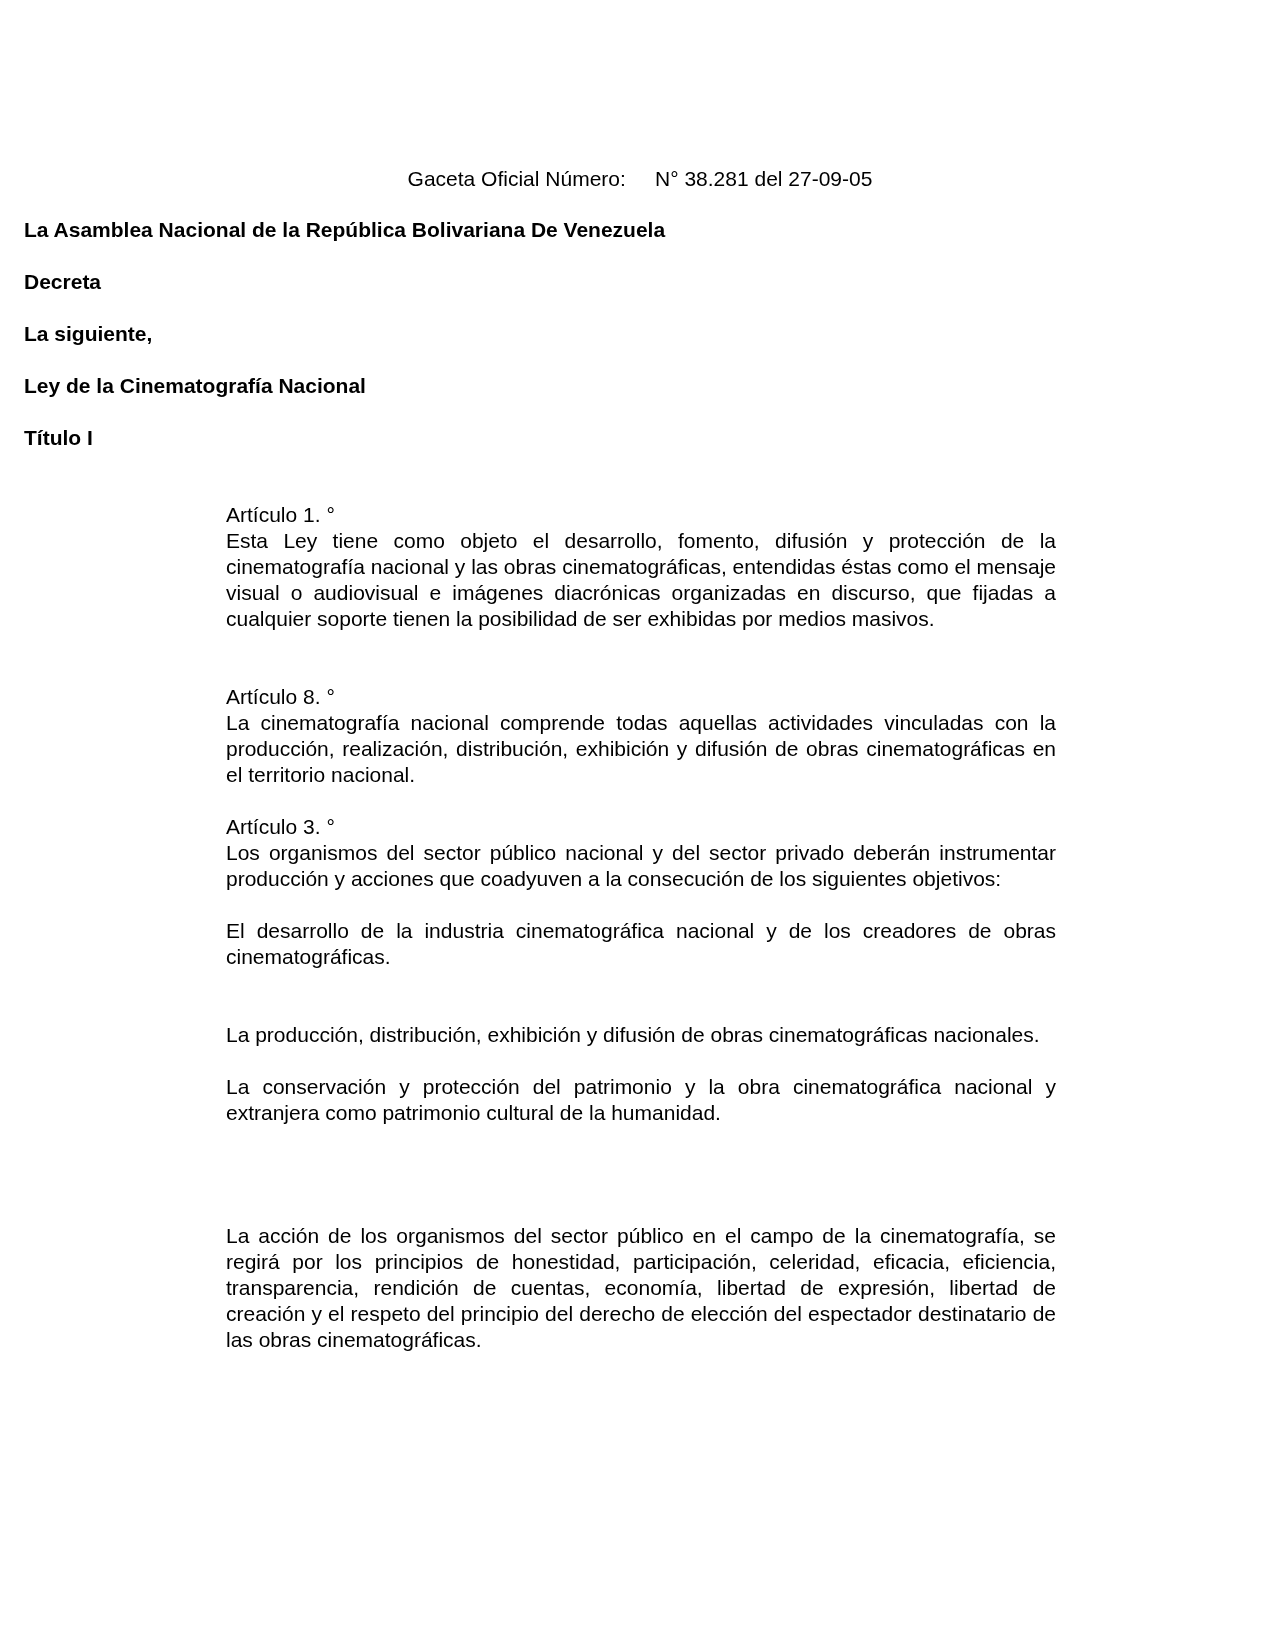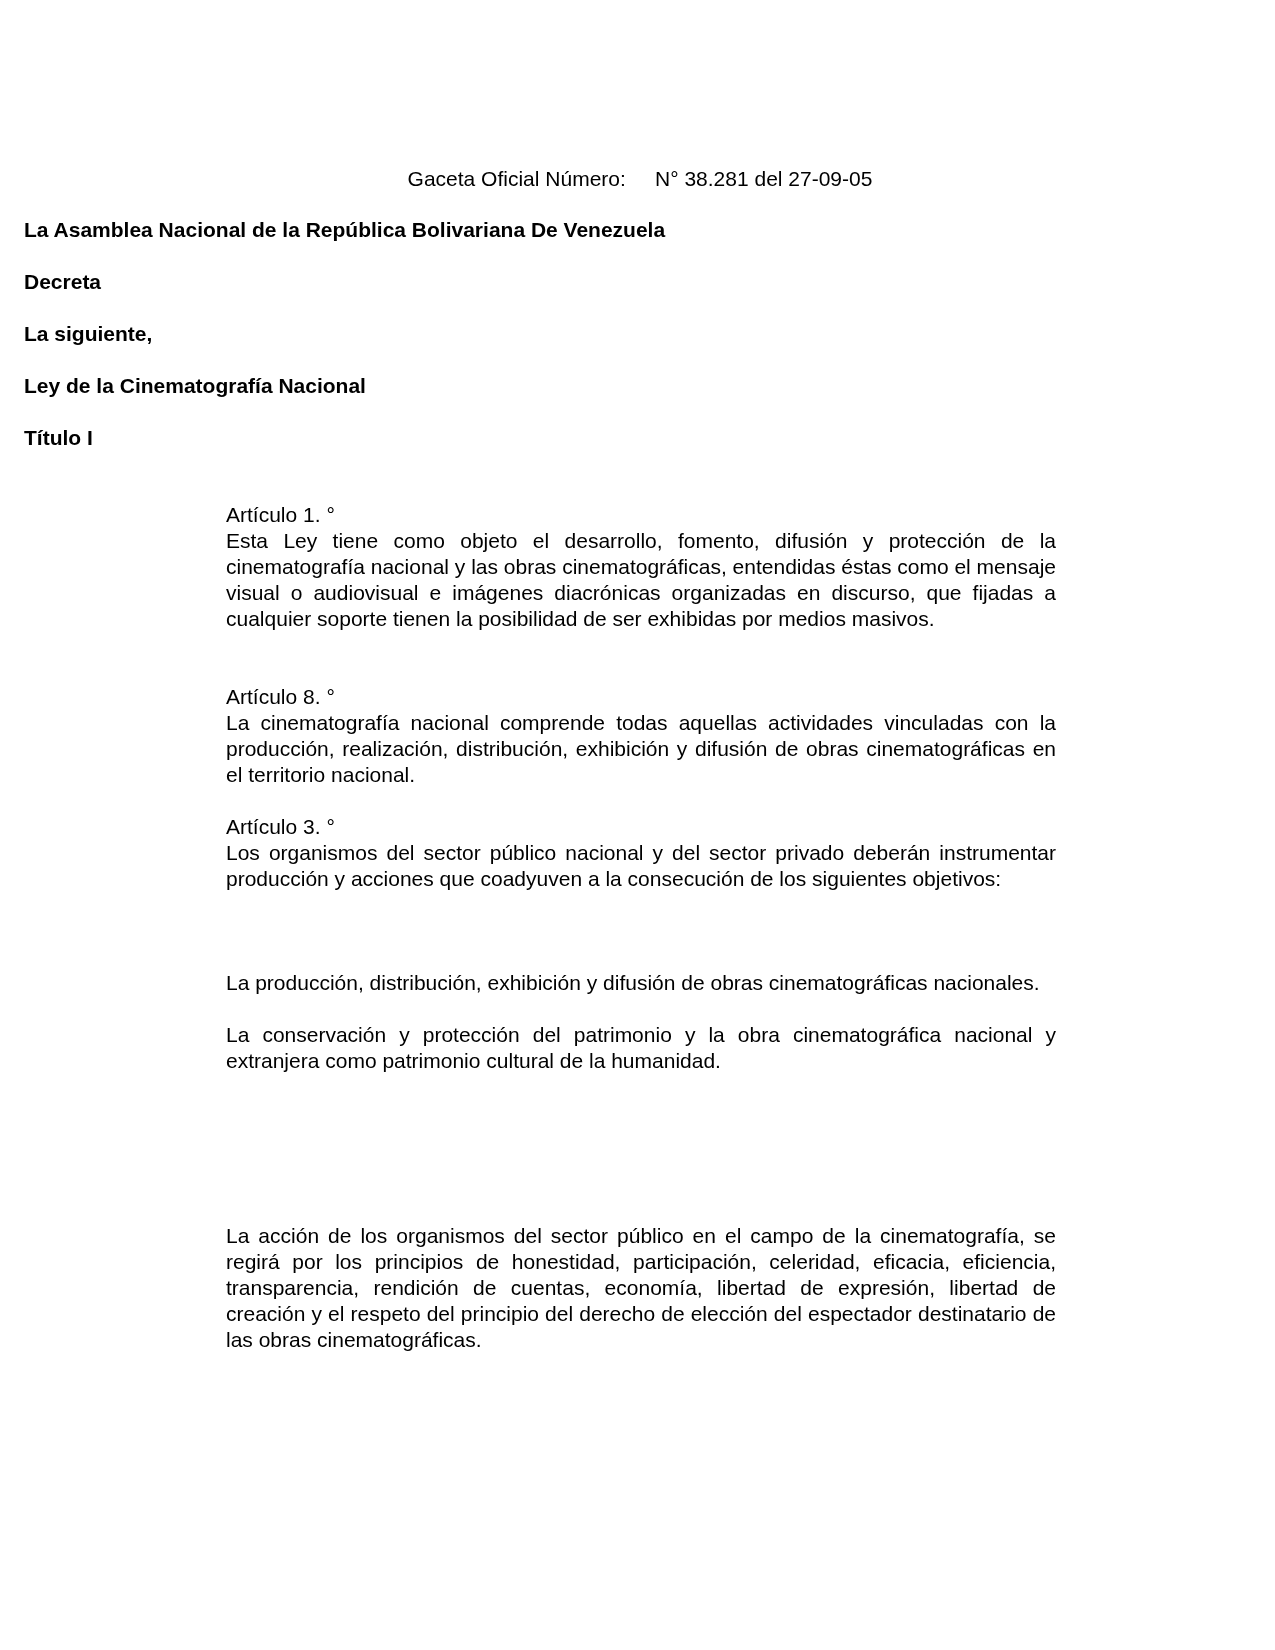--- a/index.html
+++ b/index.html
@@ -35,20 +35,21 @@
 
   <div class="body-col" style="top:684px">
     <p class="art-h">Artículo 8. °</p>
     <p class="para">La cinematografía nacional comprende todas aquellas actividades vinculadas con la producción, realización, distribución, exhibición y difusión de obras cinematográficas en el territorio nacional.</p>
   </div>
 
   <div class="body-col" style="top:814px">
     <p class="art-h">Artículo 3. °</p>
     <p class="para">Los organismos del sector público nacional y del sector privado deberán instrumentar producción y acciones que coadyuven a la consecución de los siguientes objetivos:</p>
     <div class="spacer"></div>
+    <p class="para">El desarrollo de la industria cinematográfica nacional y de los creadores de obras cinematográficas.</p>
     <div class="spacer"></div>
     <div class="spacer"></div>
     <p class="para">La producción, distribución, exhibición y difusión de obras cinematográficas nacionales.</p>
     <div class="spacer"></div>
     <p class="para">La conservación y protección del patrimonio y la obra cinematográfica nacional y extranjera como patrimonio cultural de la humanidad.</p>
   </div>
 
   <div class="body-col" style="top:1223px">
     <p class="para">La acción de los organismos del sector público en el campo de la cinematografía, se regirá por los principios de honestidad, participación, celeridad, eficacia, eficiencia, transparencia, rendición de cuentas, economía, libertad de expresión, libertad de creación y el respeto del principio del derecho de elección del espectador destinatario de las obras cinematográficas.</p>
   </div>

